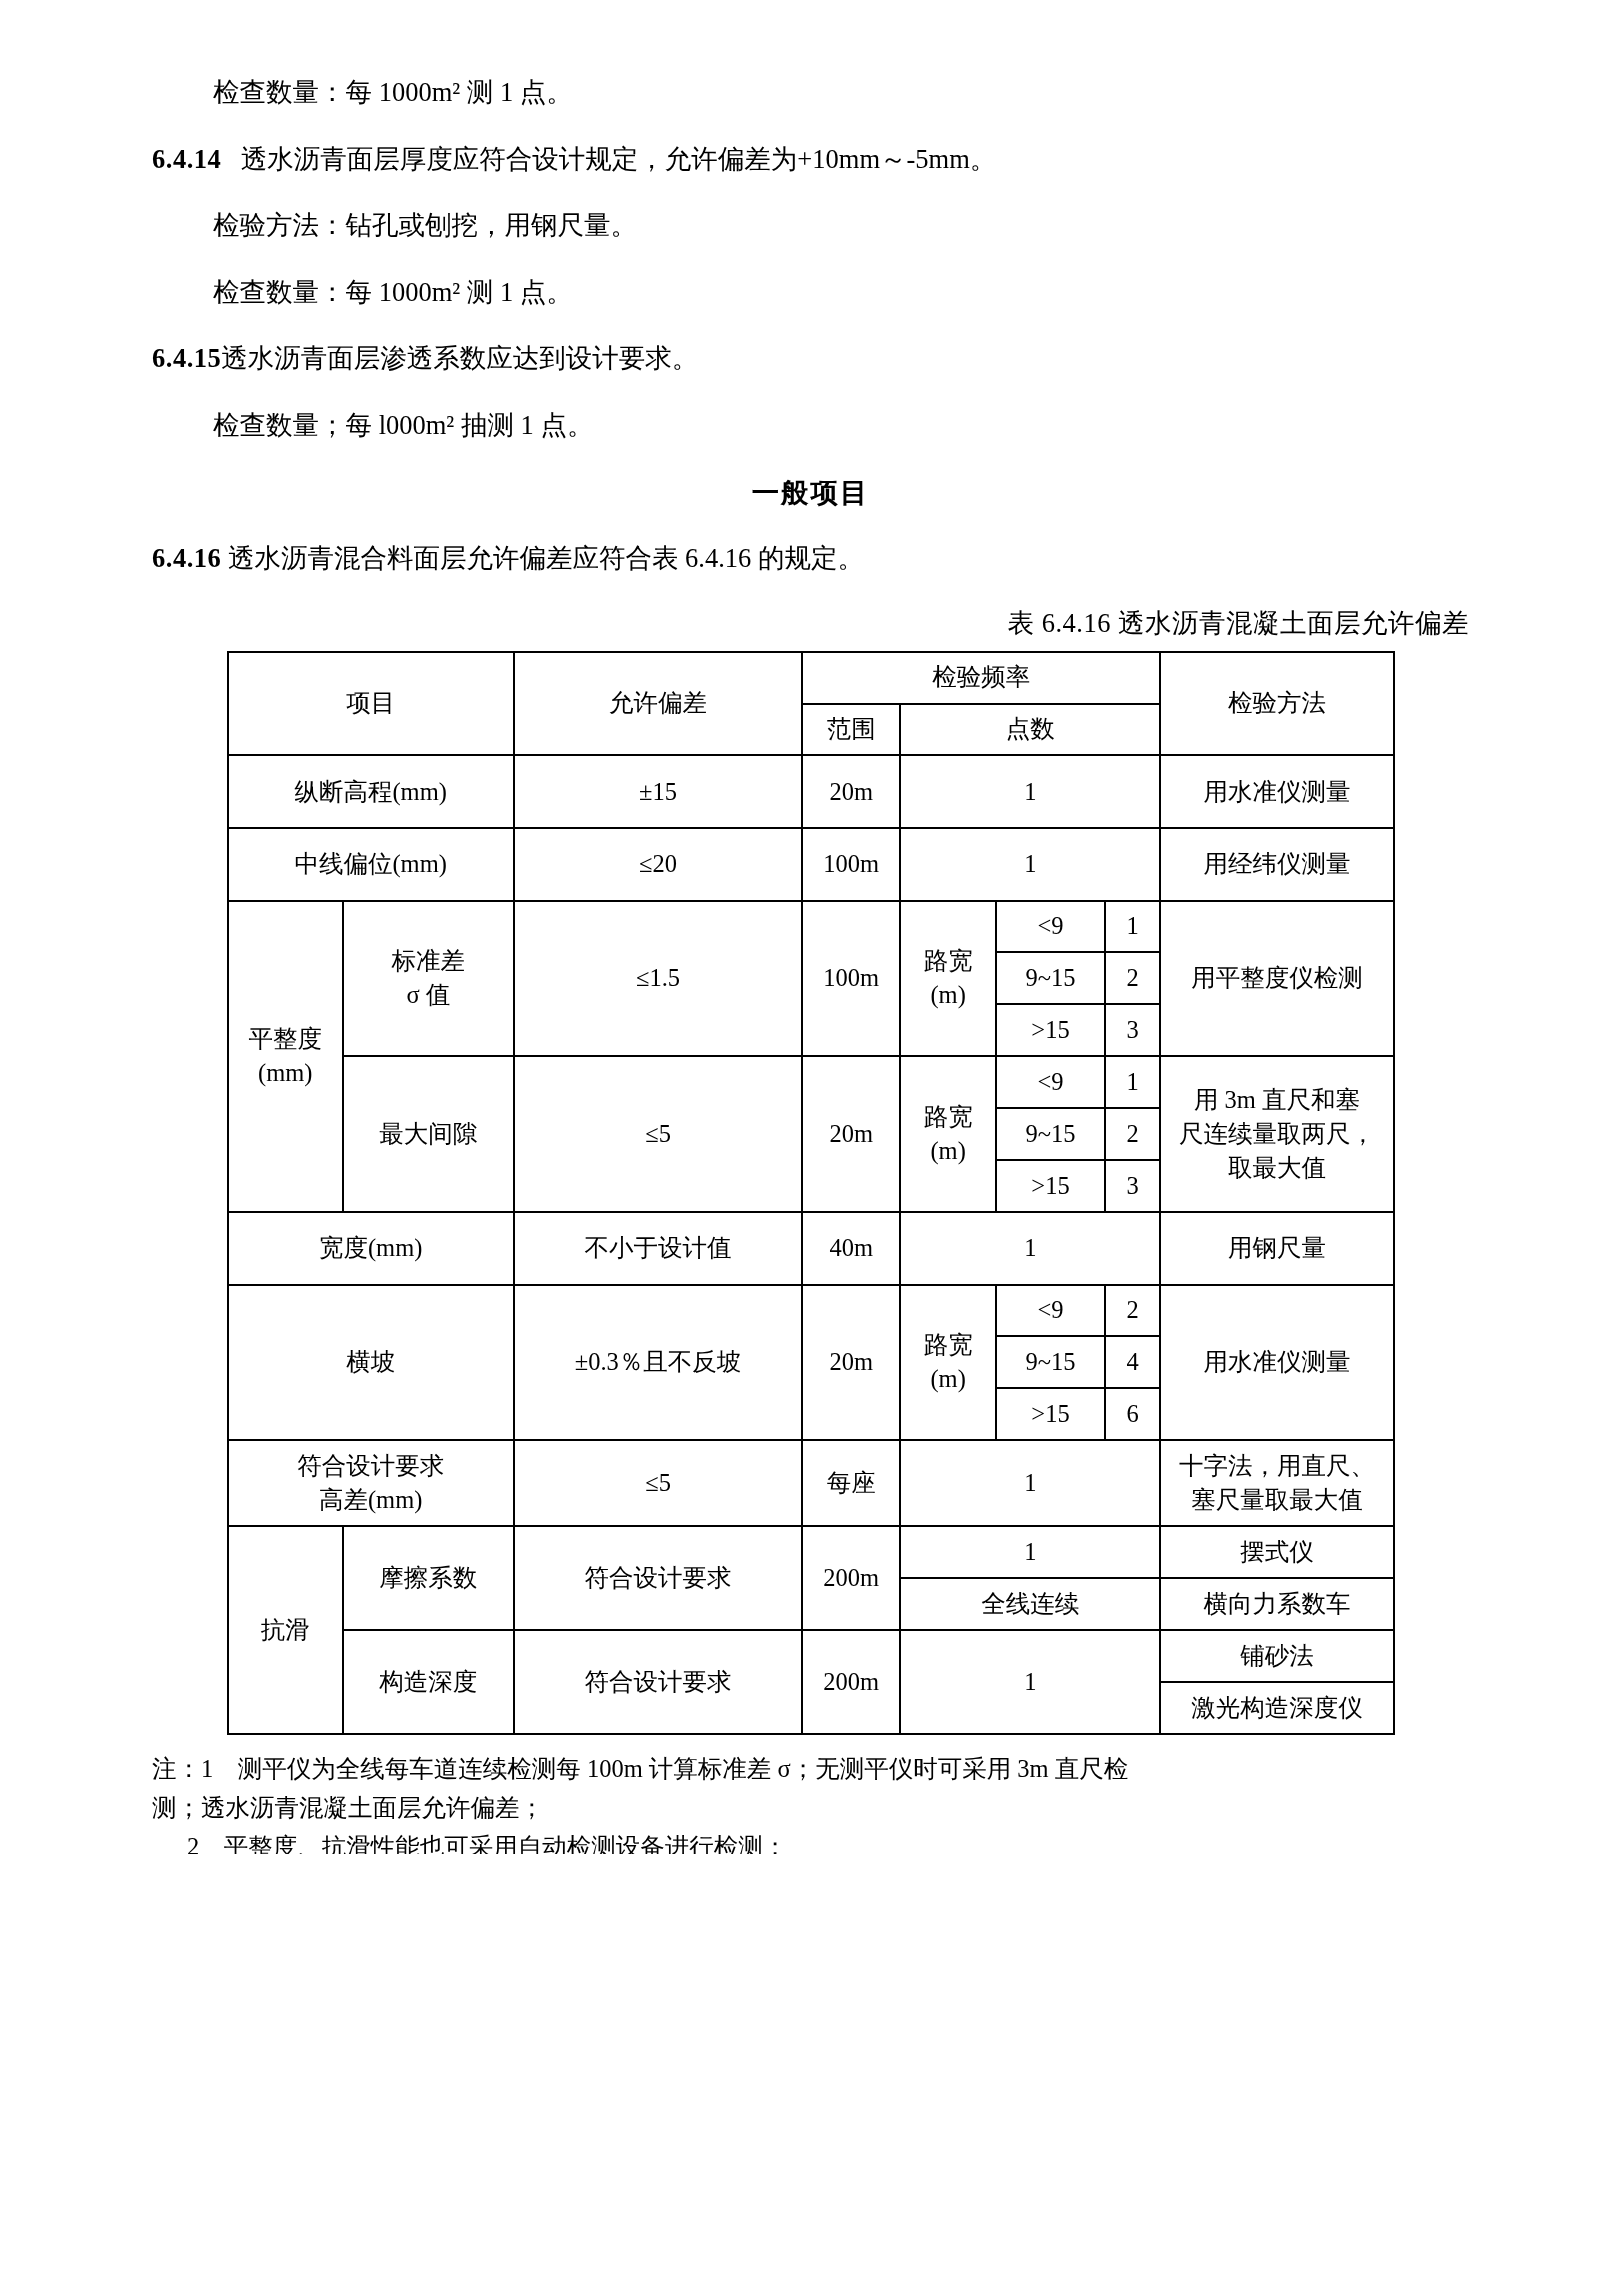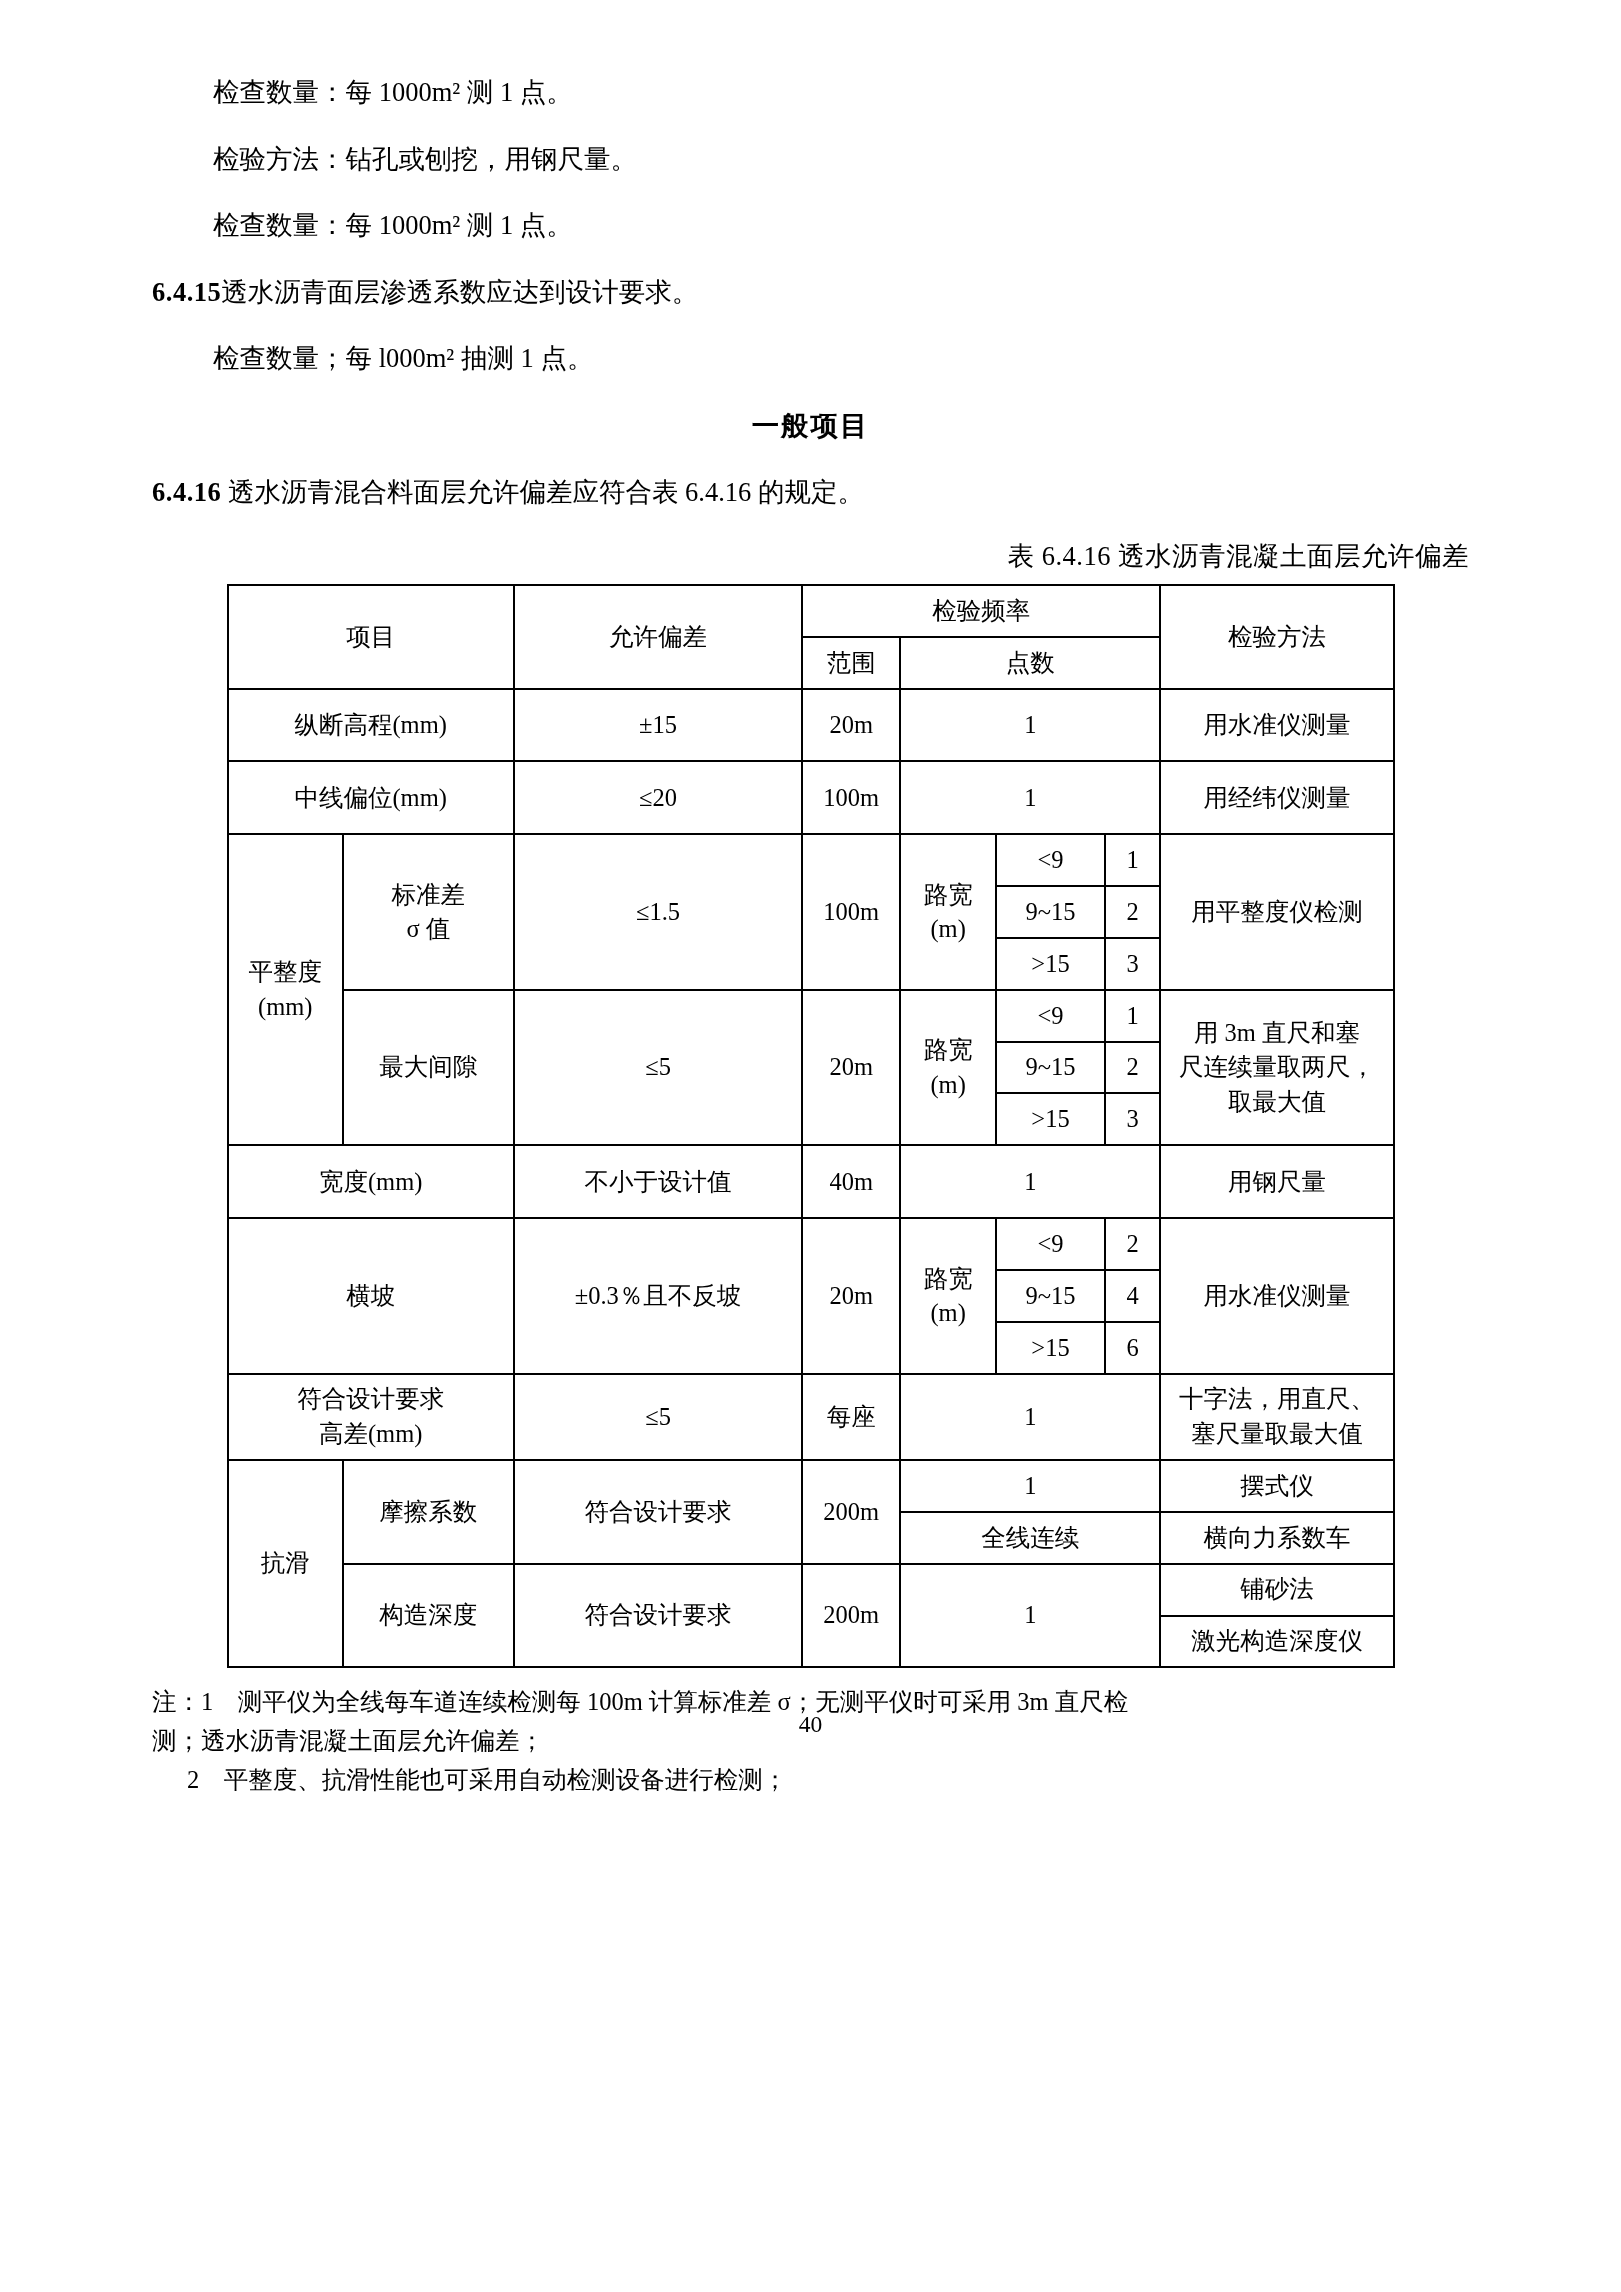--- a/index.html
+++ b/index.html
@@ -81,20 +81,23 @@
 </style>
 </head>
 <body>
 
 <div class="page">
 
   <p class="para indent-1">
     <span>检查数量：每 1000m² 测 1 点。</span>
   </p>
 
+  <p class="para">
+    <span class="num">6.4.14</span><span class="num-gap"></span><span>透水沥青面层厚度应符合设计规定，允许偏差为+10mm～-5mm。</span>
+  </p>
 
   <p class="para indent-1">
     <span>检验方法：钻孔或刨挖，用钢尺量。</span>
   </p>
 
   <p class="para indent-1">
     <span>检查数量：每 1000m² 测 1 点。</span>
   </p>
 
   <p class="para">
@@ -274,15 +277,14 @@
       </tr>
     </tbody>
   </table>
 
   <div class="note">
     <div>注：1　测平仪为全线每车道连续检测每 100m 计算标准差 σ；无测平仪时可采用 3m 直尺检</div>
     <div>测；透水沥青混凝土面层允许偏差；</div>
     <div class="n2">2　平整度、抗滑性能也可采用自动检测设备进行检测；</div>
   </div>
 
-  <div class="pagenum">40</div>
 </div>
 
 
 </body></html>

